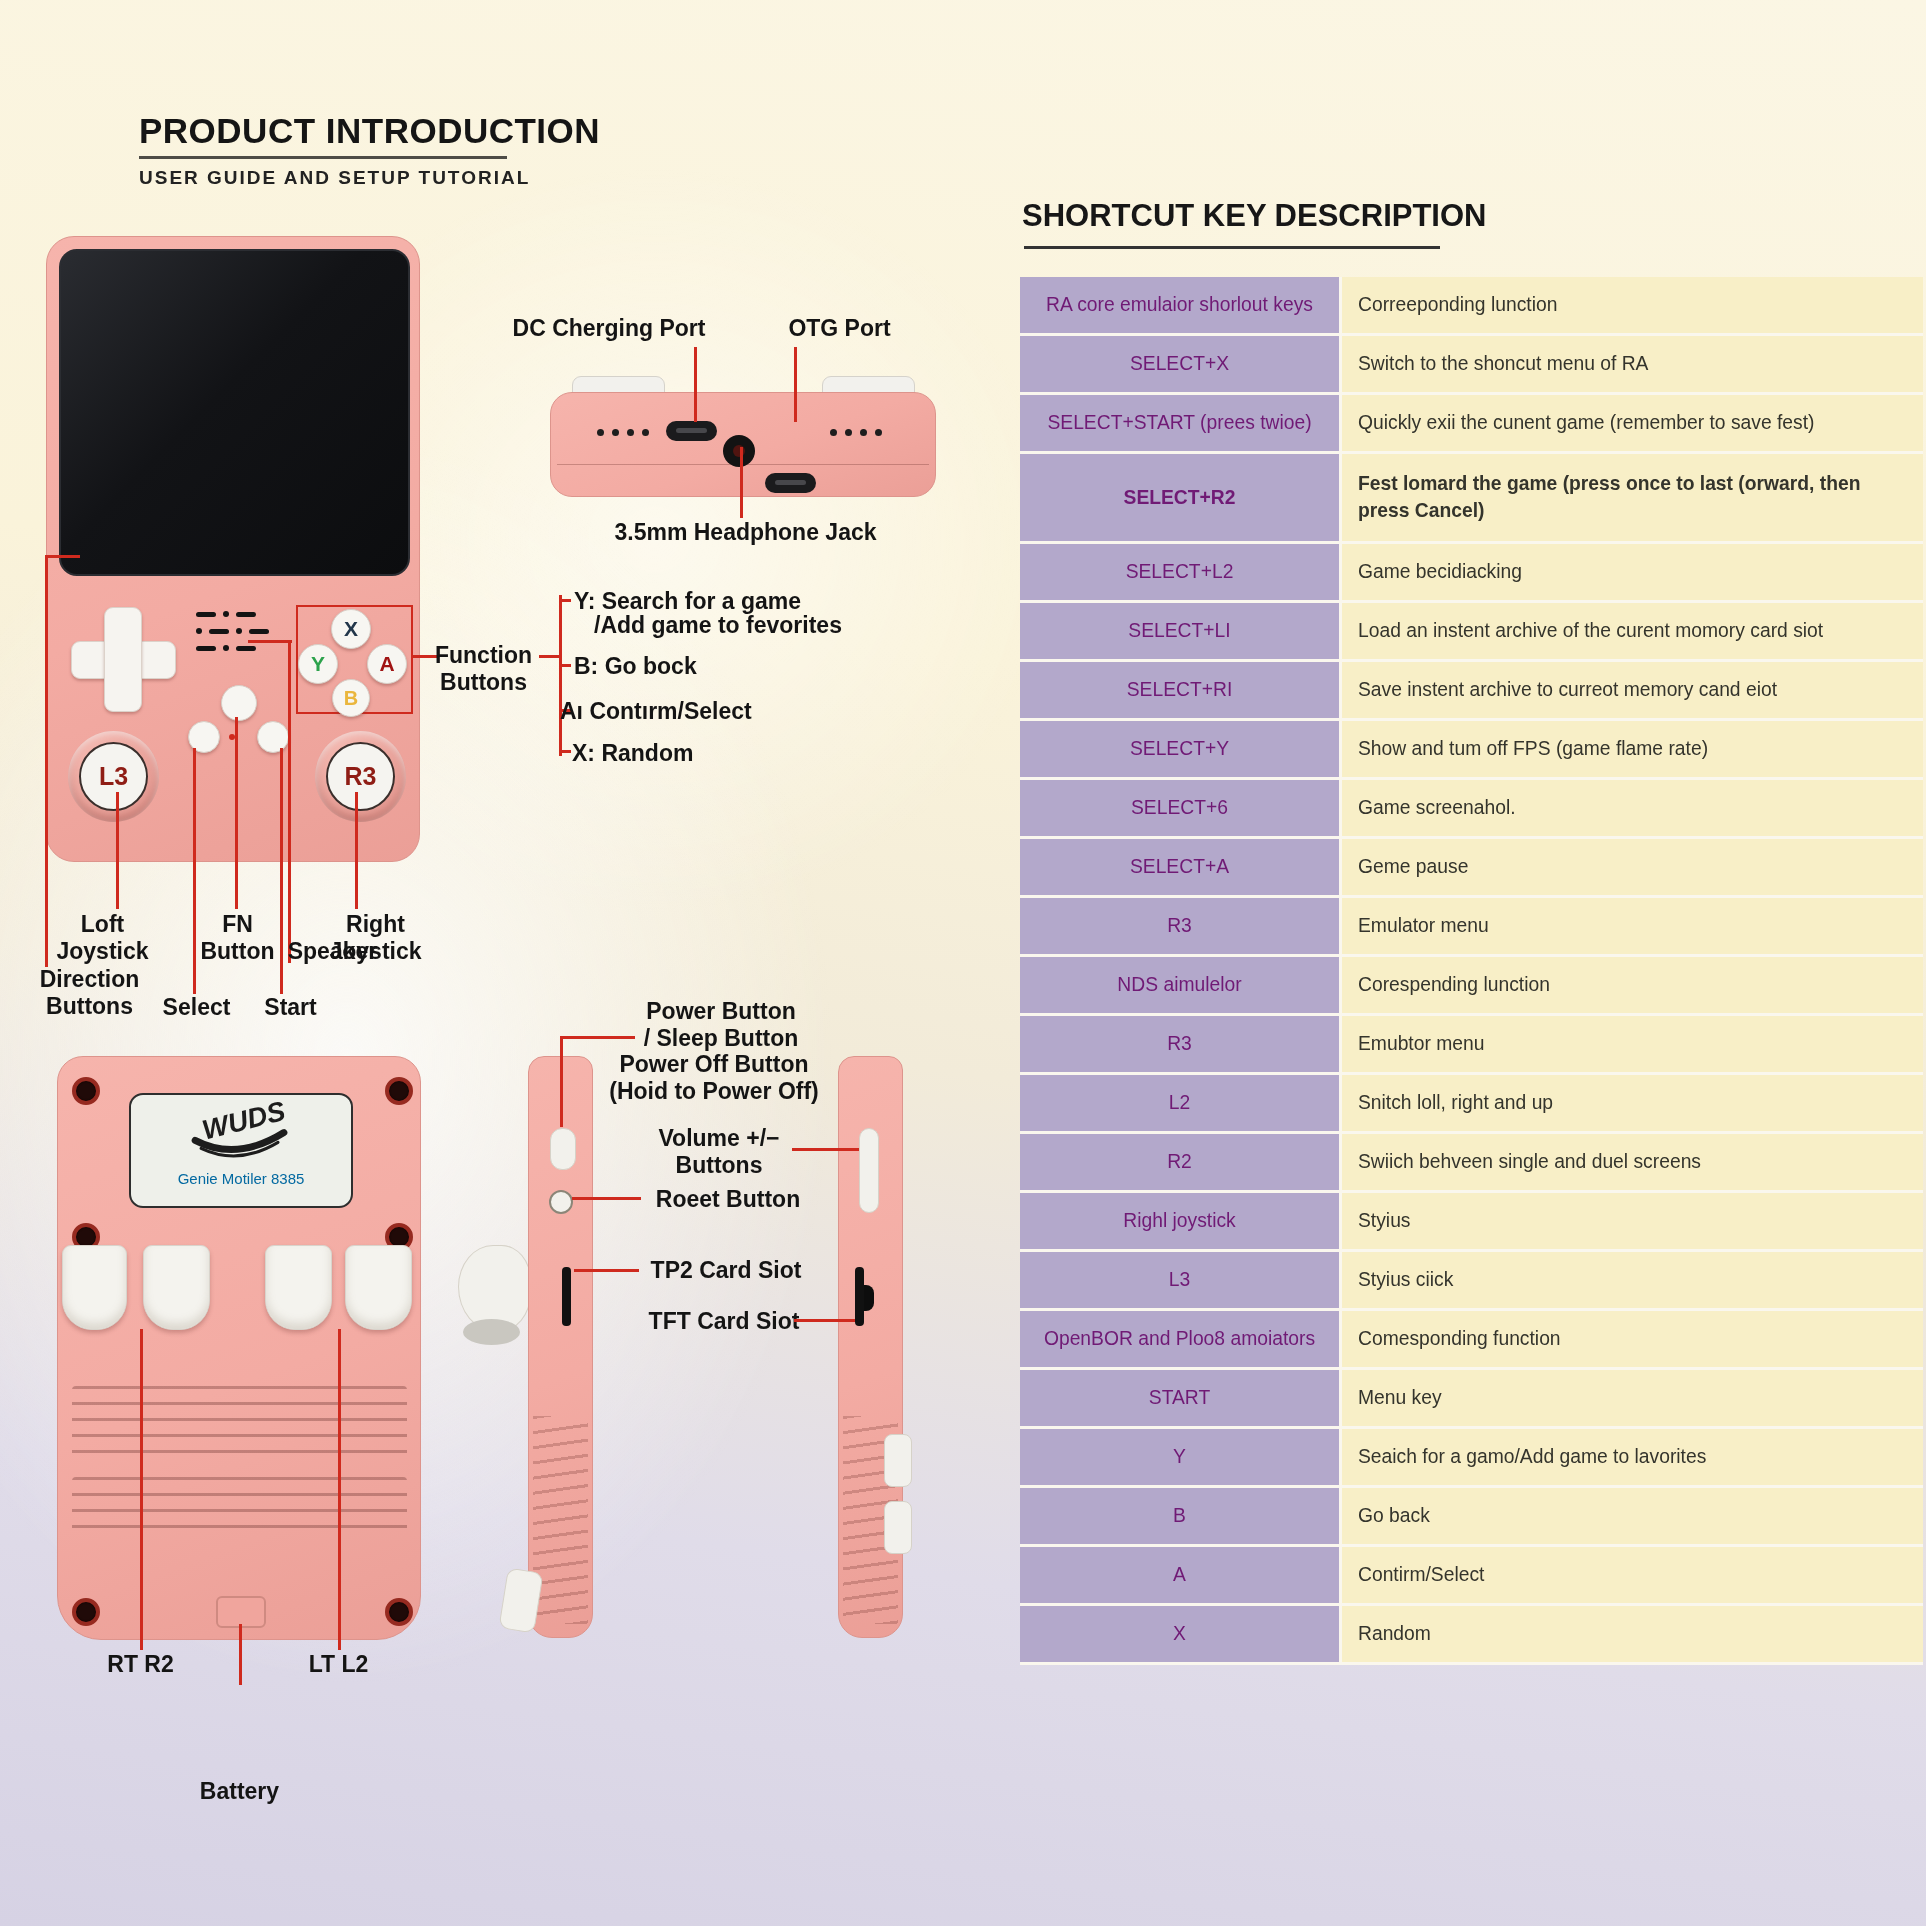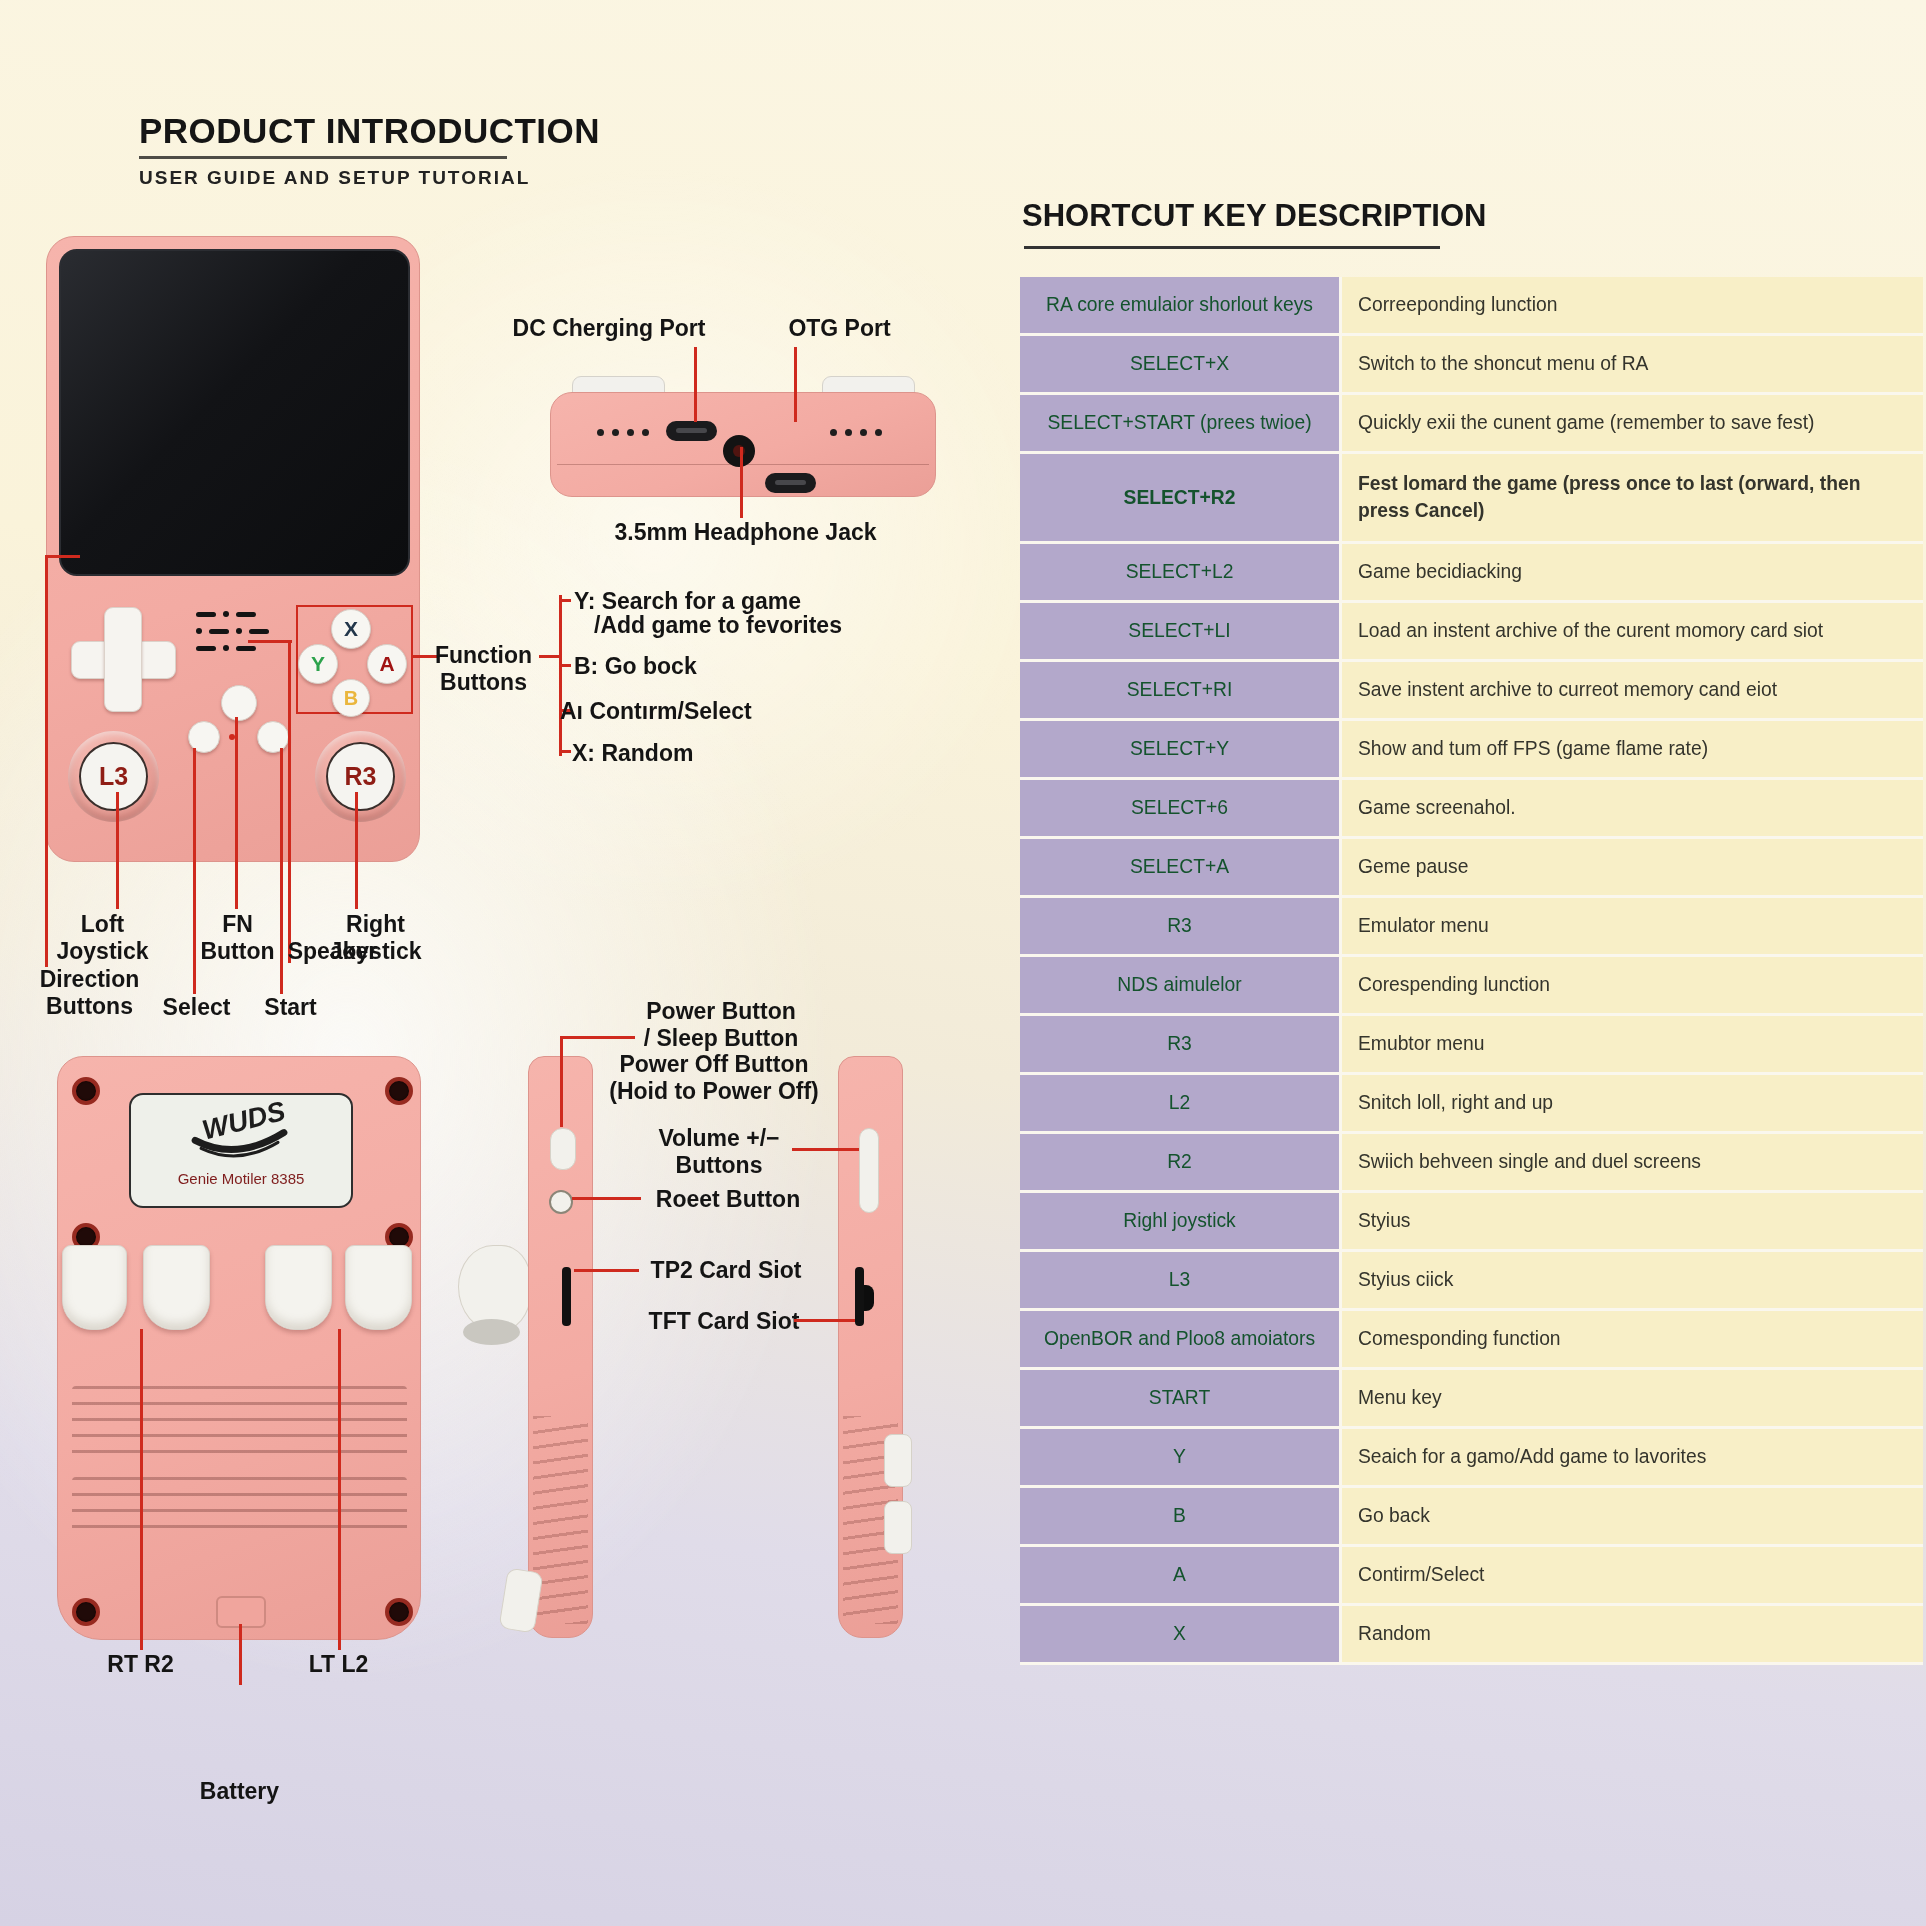--- a/index.html
+++ b/index.html
@@ -47,21 +47,21 @@
   .trigger{background:#f4f3ee;border:1px solid #d8d4cc;border-radius:9px 9px 30px 30px;box-shadow:inset 0 -6px 8px rgba(150,140,120,.25),0 3px 4px rgba(120,60,55,.3);}
   .vents{background:repeating-linear-gradient(180deg, rgba(96,42,38,.33) 0 3px, rgba(0,0,0,0) 3px 16px);border-radius:4px;}
   .battconn{background:#f0a59d;border:2px solid #cf8a81;border-radius:6px;}
   .slab{border-radius:16px 14px 24px 24px;}
   .grip{background:repeating-linear-gradient(172deg, rgba(110,48,42,.26) 0 3px, rgba(0,0,0,0) 3px 15px);}
   .sidewhite{background:#f2f1ec;border:1px solid #d6d2c8;}
   
   .t-title{font-size:31px;font-weight:800;color:#171717;white-space:nowrap;}
   .trow{display:flex;background:#faf7ee;border-bottom:3px solid #faf7ee;}
   .kcell{width:319px;min-width:319px;background:#b3a8cb;display:flex;align-items:center;justify-content:center;text-align:center;
-         font-size:19.3px;color:#14532d;padding:0 6px;box-sizing:border-box;}
+         font-size:19.3px;color:#701a75;padding:0 6px;box-sizing:border-box;}
   .dcell{flex:1;margin-left:3px;background:#f8efc7;display:flex;align-items:center;font-size:19.3px;color:#34342c;
          padding:4px 10px 4px 16px;line-height:1.35;box-sizing:border-box;}
   .trow{height:56px;}
   .trow.tall{height:87px;font-weight:bold;}
 </style>
 </head>
 <body>
 
 <div class="abs h-title" style="left:139px;top:111px;">PRODUCT INTRODUCTION</div>
 <div class="abs rule" style="left:139px;top:156px;width:368px;"></div>
@@ -189,21 +189,21 @@
   <div class="abs screw" style="left:14px;top:166px;"></div>
   <div class="abs screw" style="left:327px;top:166px;"></div>
   <div class="abs screw" style="left:14px;top:541px;"></div>
   <div class="abs screw" style="left:327px;top:541px;"></div>
   <div class="abs panel" style="left:71px;top:36px;width:220px;height:111px;">
     <svg width="149" height="73" viewBox="0 0 150 74" style="margin-top:2px;">
       <text x="36" y="34" font-family="Liberation Sans, sans-serif" font-size="28" font-weight="bold" font-style="italic" fill="#1d1d1d" transform="rotate(-14 75 30)">WUDS</text>
       <path d="M28 44 Q70 66 118 36" stroke="#1d1d1d" stroke-width="7" fill="none" stroke-linecap="round"></path>
       <path d="M34 52 Q72 70 112 46" stroke="#1d1d1d" stroke-width="3" fill="none" stroke-linecap="round"></path>
     </svg>
-    <div style="font-size:15px;color:#7f1d1d;margin-top:-4px;">Genie Motiler 8385</div>
+    <div style="font-size:15px;color:#0369a1;margin-top:-4px;">Genie Motiler 8385</div>
   </div>
   <div class="abs trigger" style="left:4px;top:188px;width:63px;height:83px;"></div>
   <div class="abs trigger" style="left:85px;top:188px;width:65px;height:83px;"></div>
   <div class="abs trigger" style="left:207px;top:188px;width:65px;height:83px;"></div>
   <div class="abs trigger" style="left:287px;top:188px;width:65px;height:83px;"></div>
   <div class="abs vents" style="left:14px;top:329px;width:335px;height:79px;"></div>
   <div class="abs vents" style="left:14px;top:420px;width:335px;height:61px;"></div>
   <div class="abs battconn" style="left:158px;top:539px;width:46px;height:28px;"></div>
 </div>
 <div class="abs vline" style="left:140px;top:1329px;height:321px;"></div>

